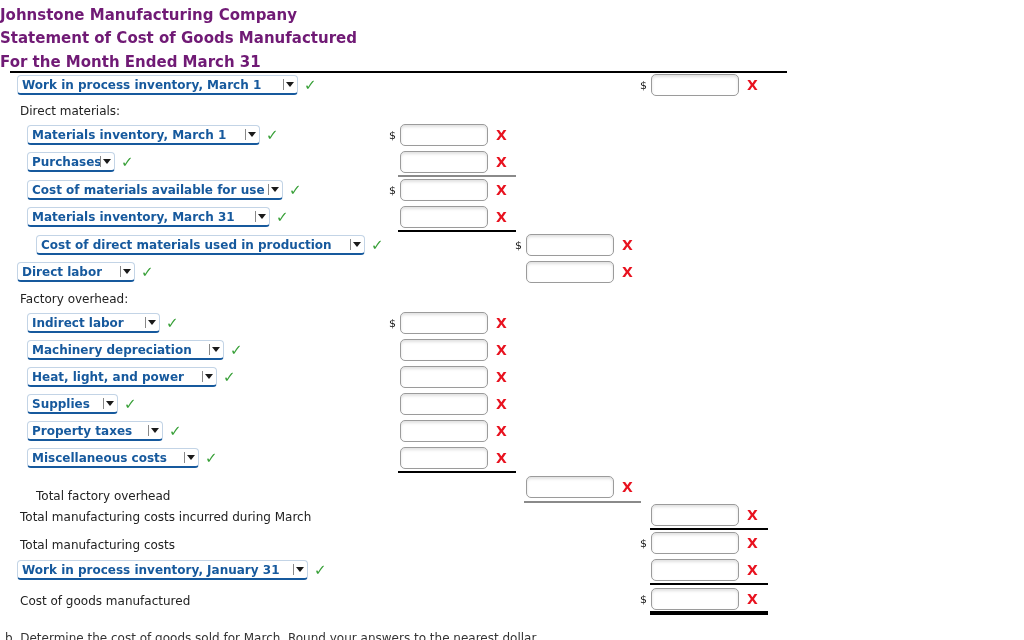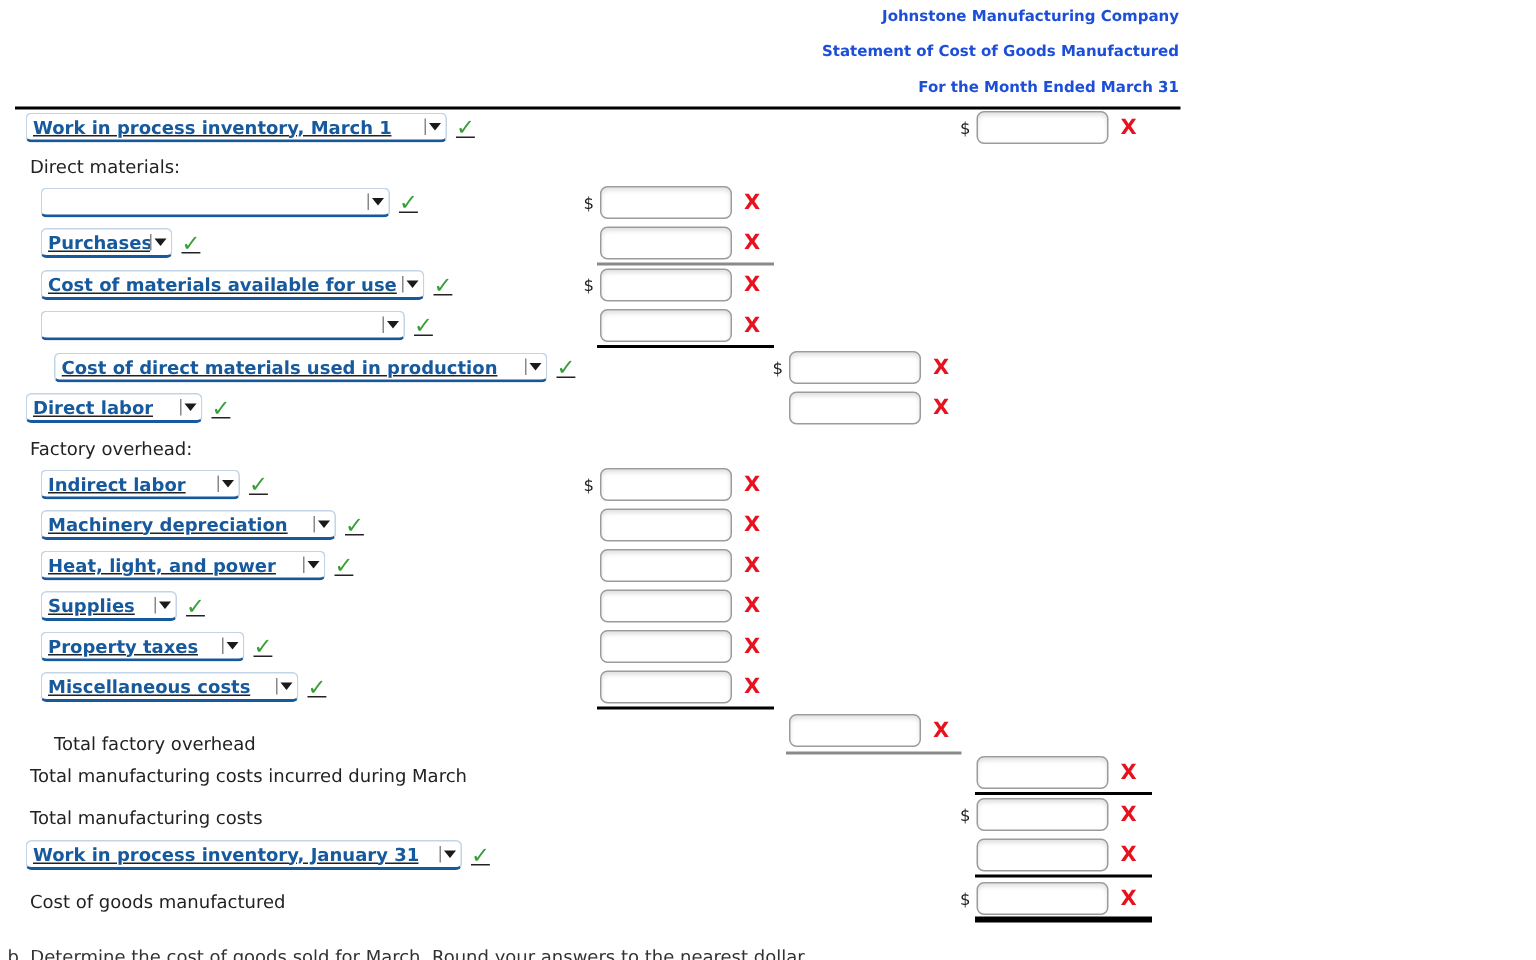--- a/index.html
+++ b/index.html
@@ -1,25 +1,25 @@
 <!DOCTYPE html>
 <html><head>
 <meta charset="utf-8">
 <style>
   html,body { margin:0; padding:0; background:#fff; }
   .sheet {
     position:relative; width:1024px; height:640px; overflow:hidden;
     background:#fff; font-family:"DejaVu Sans","Liberation Sans",sans-serif;
     font-size:12px; color:#222;
   }
-  .title { position:absolute; left:0; width:786px; text-align:right;
-           font-weight:bold; font-size:10px; color:#1d4ed8; white-space:nowrap; }
+  .title { position:absolute; left:0; width:786px; text-align:left;
+           font-weight:bold; font-size:15px; color:#701a75; white-space:nowrap; }
   .toprule { position:absolute; left:10px; top:71px; width:777px; height:2px; background:#000; }
 
-  .row { position:absolute; display:flex; align-items:center; height:22px;text-decoration:underline; }
+  .row { position:absolute; display:flex; align-items:center; height:22px; }
   .lbl { position:absolute; font-size:12px; color:#222; white-space:nowrap; }
 
   
   .dd { display:inline-flex; align-items:center; box-sizing:border-box; height:20px;
         border:1px solid #c3d4e6; border-bottom:2px solid #16599d; border-radius:4px;
         padding:0 3px 0 4px; background:#fff; color:#16599d; font-weight:bold; cursor:pointer; }
   .dd-label { white-space:nowrap; overflow:hidden; font-size:12px; }
   .dd-arrow { margin-left:auto; display:flex; align-items:center; }
   .dd-bar { width:1px; height:11px; background:#888; margin-right:2px; }
   .dd-tri { width:0; height:0; border-left:4px solid transparent;
@@ -64,20 +64,21 @@
   <div class="amt c3" style="top:74px">
     <span class="dollar">$</span>
     <input value="" style="">
     <span class="xmark">X</span>
   </div>
 
   <div class="lbl" style="left:20px;top:104px">Direct materials:</div>
 
   <div class="row" style="left:27px;top:124px">
     <div class="dd" style="width:233px">
+      <span class="dd-label">Materials inventory, March 1</span>
       <span class="dd-arrow">
           <span class="dd-bar"></span>
           <span class="dd-tri"></span>
         </span>
     </div>
     <span class="check">✓</span>
   </div>
   <div class="amt c1" style="top:124px">
     <span class="dollar">$</span>
     <input value="" style="">
@@ -111,20 +112,21 @@
     <span class="check">✓</span>
   </div>
   <div class="amt c1" style="top:179px">
     <span class="dollar">$</span>
     <input value="" style="">
     <span class="xmark">X</span>
   </div>
 
   <div class="row" style="left:27px;top:206px">
     <div class="dd" style="width:243px">
+      <span class="dd-label">Materials inventory, March 31</span>
       <span class="dd-arrow">
           <span class="dd-bar"></span>
           <span class="dd-tri"></span>
         </span>
     </div>
     <span class="check">✓</span>
   </div>
   <div class="amt c1" style="top:206px">
     <input value="" style="">
     <span class="xmark">X</span>

